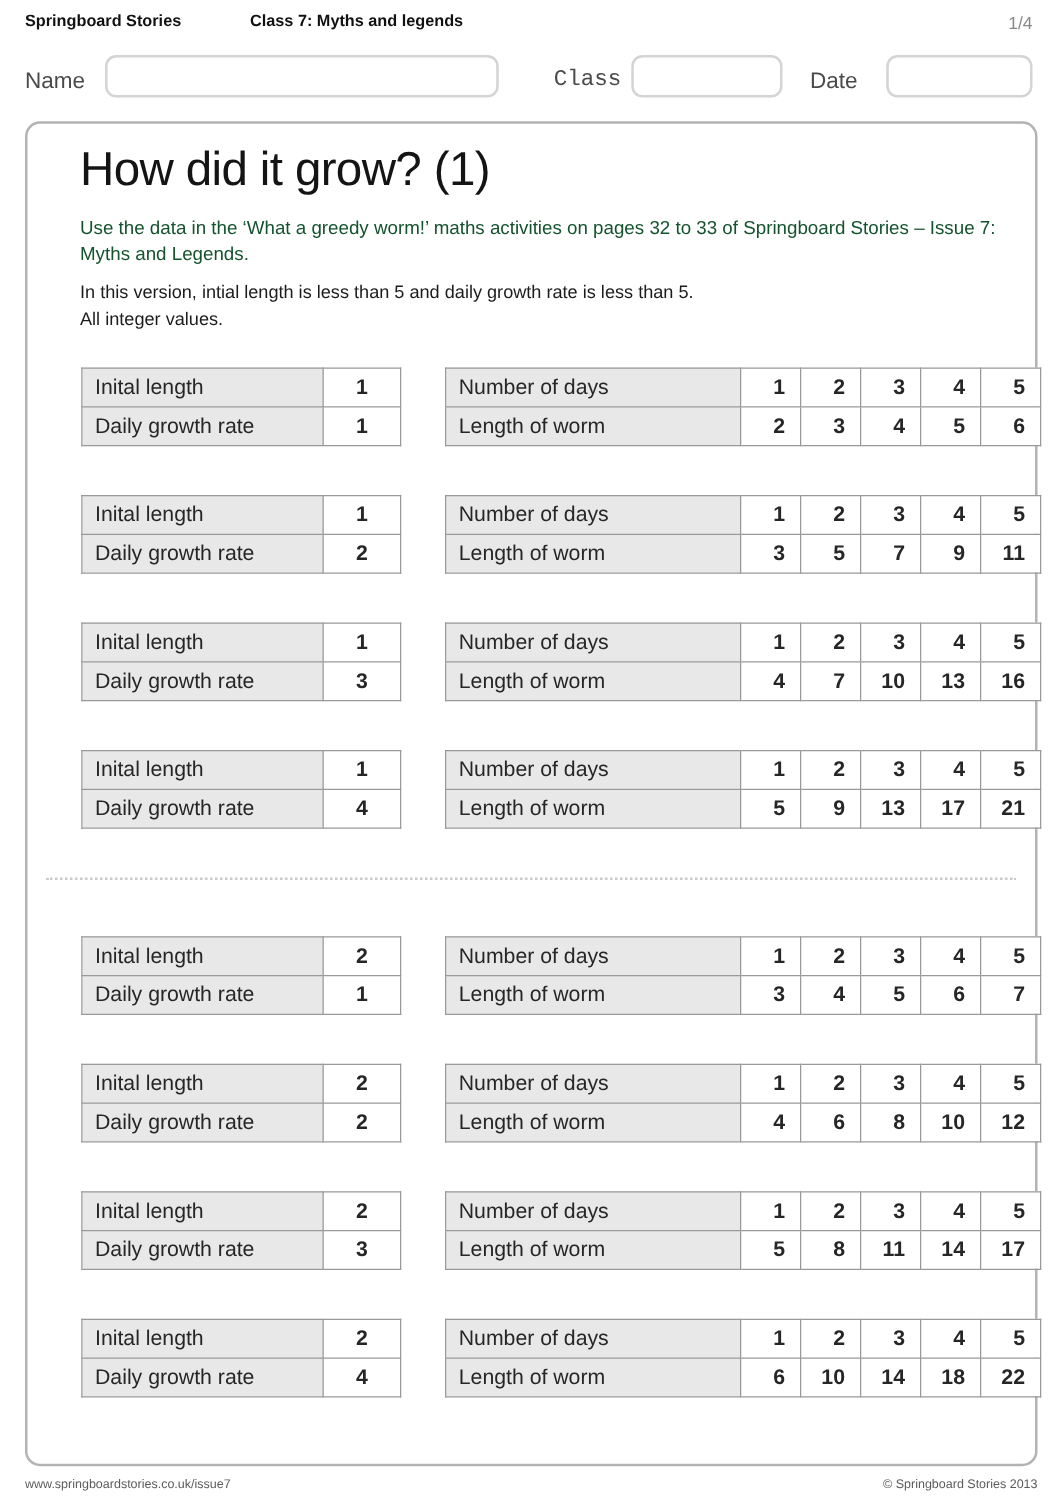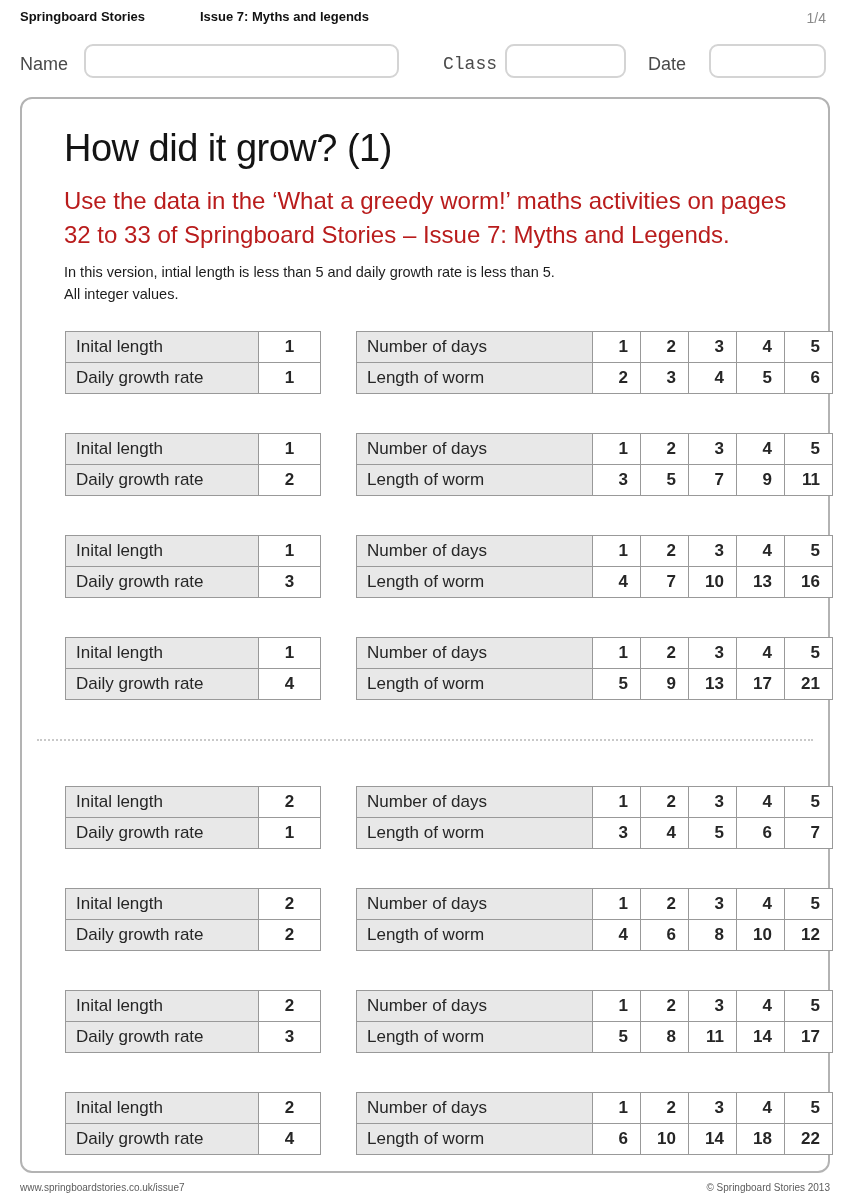--- a/index.html
+++ b/index.html
@@ -19,24 +19,24 @@
   }
   #name-label{left:20px;top:54px;}
   #name-input{left:84px;top:44px;width:315px;}
   #class-label{left:443px;top:54px;font-family:Liberation Mono, monospace;}
   #class-input{left:505px;top:44px;width:121px;}
   #date-label{left:648px;top:54px;}
   #date-input{left:709px;top:44px;width:117px;}
   
   .sheet{
     position:absolute;left:20px;top:97px;width:810px;height:1076px;box-sizing:border-box;
-    border:2px solid #b3b3b3;border-radius:12px;background:#fff;padding-top:28px;
+    border:2px solid #b3b3b3;border-radius:12px;background:#fff;padding-top:16px;
   }
   .title{margin:0 0 0 42px;font-size:38px;line-height:1.15;color:#141414;font-weight:normal;letter-spacing:-0.5px;}
-  .intro{margin:13px 0 0 42px;width:752px;font-size:24px;line-height:1.42;color:#b91c1c;}
+  .intro{margin:13px 0 0 42px;width:752px;font-size:15px;line-height:1.42;color:#14532d;}
   .tnote{margin:10px 0 0 42px;display:flex;font-size:14.5px;line-height:1.5;color:#1c1c1c;}
   .tnote .tn-label{font-weight:bold;white-space:nowrap;margin-right:8px;}
   
   .blocks{margin-top:26px;}
   .block{display:flex;margin:0 0 39px 43px;}
   table{border-collapse:collapse;table-layout:fixed;}
   td{box-sizing:border-box;height:31px;border:1px solid #999;font-size:17px;color:#262626;padding:0;}
   table.params{width:247px;border:1px solid #7e7e7e;margin-right:35px;}
   table.results{width:445px;border:1px solid #7e7e7e;}
   td.lbl{background:#e8e8e8;padding-left:10px;text-align:left;}
@@ -47,21 +47,21 @@
   .divider{border:none;border-top:2px dotted #c9c9c9;margin:4px 15px 45px 15px;}
   .blocks.lower{margin-top:0;}
   
   .foot-url{position:absolute;left:20px;top:1182px;font-size:10px;color:#5c5c5c;}
   .foot-copy{position:absolute;right:20px;top:1182px;font-size:10px;color:#5c5c5c;}
 </style>
 </head>
 <body>
 
 <div class="brand">Springboard Stories</div>
-<div class="issue">Issue 7: Myths and legends</div>
+<div class="issue">Class 7: Myths and legends</div>
 <div class="pageno">1/4</div>
 
 <div class="fld-label" id="name-label">Name</div>
 <input class="fld-input" id="name-input" value="" style="">
 <div class="fld-label" id="class-label">Class</div>
 <input class="fld-input" id="class-input" value="" style="">
 <div class="fld-label" id="date-label">Date</div>
 <input class="fld-input" id="date-input" value="" style="">
 
 <div class="sheet">

